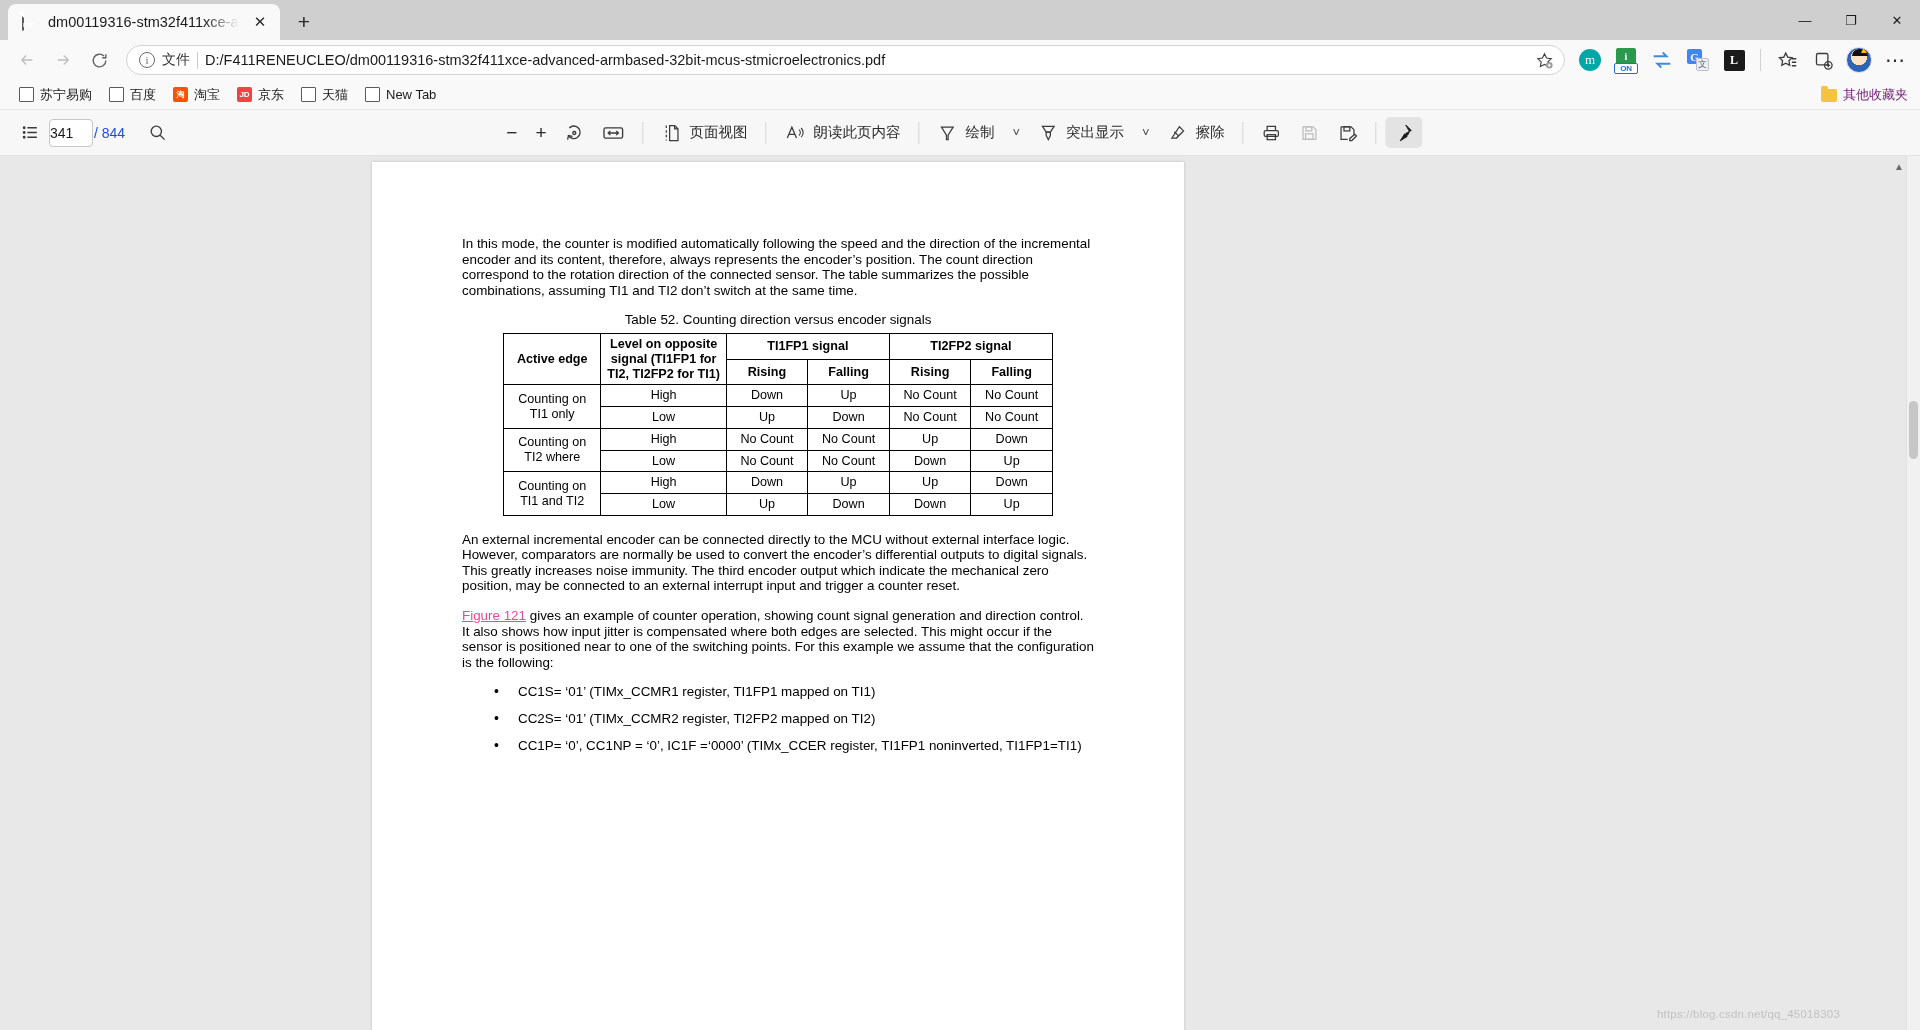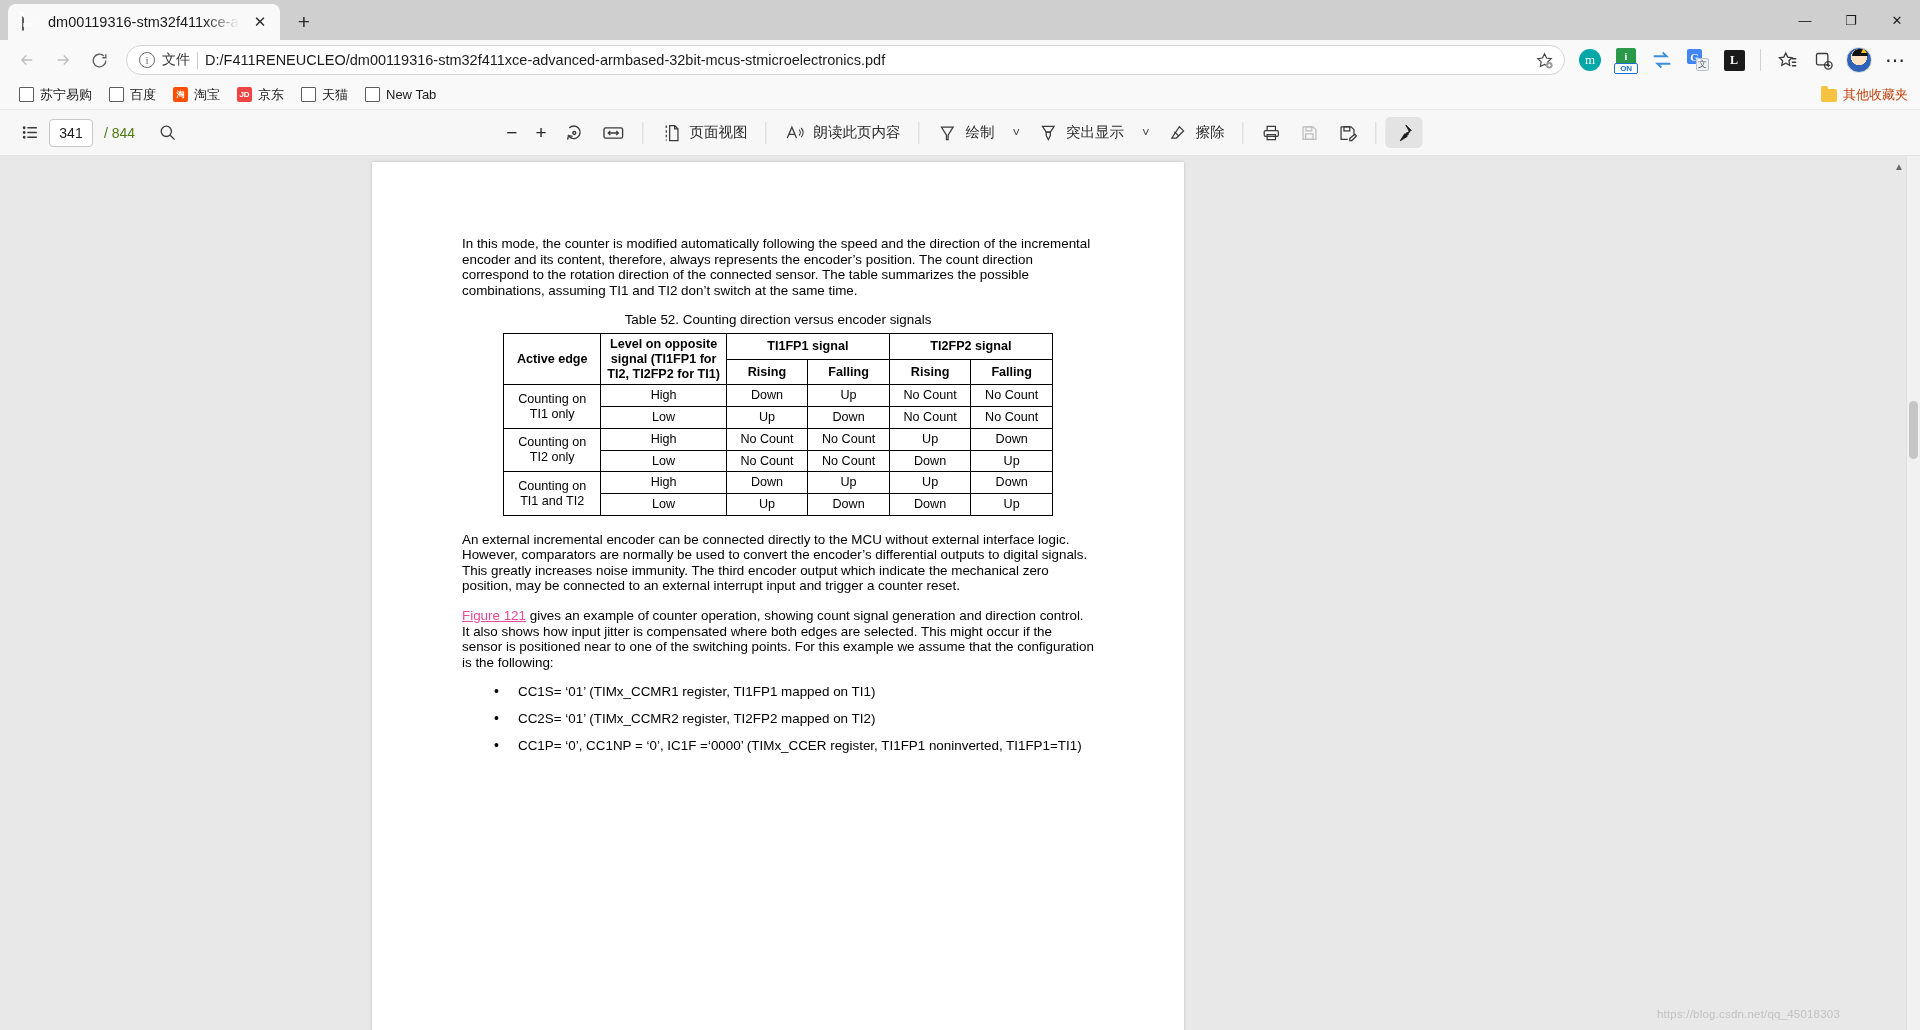--- a/index.html
+++ b/index.html
@@ -229,21 +229,21 @@
     font-size: 9px; color: #fff; border-radius: 2px;
   }
   .bm-ico.page {
     border: 1.3px solid #5c5c5c; border-radius: 1px; background: #fff;
   }
   .bm-ico.tb { background: #ff5000; font-size: 8px; font-weight: bold; }
   .bm-ico.jd { background: #ef4444; font-size: 8px; font-weight: bold; }
   .bm-right {
     position: absolute; right: 12px; top: 0; height: 30px;
     display: flex; align-items: center; gap: 6px;
-    font-size: 13px; color: #c2410c;
+    font-size: 13px; color: #701a75;
   }
   .folder-ico {
     width: 16px; height: 13px; background: #f5c242;
     border-radius: 2px 2px 2px 2px; position: relative;
   }
   .folder-ico::before {
     content: ""; position: absolute; left: 0; top: -3px;
     width: 7px; height: 4px; background: #f5c242; border-radius: 2px 2px 0 0;
   }
 
@@ -259,24 +259,24 @@
   }
   .tb-item {
     display: flex; align-items: center; gap: 8px;
     padding: 6px 9px; border-radius: 5px;
     white-space: nowrap;
   }
   .tb-item.active { background: #e3e3e3; }
   .pagebox {
     width: 44px; height: 28px;
     border: 1px solid #c8c8c8; border-radius: 4px;
-    background: #fff; text-align: center;
+    background: #fff; text-align: left;
     font-size: 14px; color: #1b1b1b; line-height: 26px;
   }
-  .pagetotal { font-size: 14px; color: #4d7c0f; margin-left: 11px; }
+  .pagetotal { font-size: 14px; color: #1d4ed8; margin-left: 1px; }
   .tb-sep { width: 1px; height: 22px; background: #d6d6d6; margin: 0 9px; }
   .tb-center {
     position: absolute; left: 50%; transform: translateX(-50%);
     display: flex; align-items: center;
   }
   .ic { display: inline-flex; align-items: center; justify-content: center; }
   .dim { color: #bdbdbd; }
 
   
   .viewer {
@@ -648,21 +648,21 @@
         </tr>
         <tr>
           <td>Low</td>
           <td>Up</td>
           <td>Down</td>
           <td>No Count</td>
           <td>No Count</td>
         </tr>
 
         <tr>
-          <td class="rowlabel" rowspan="2">Counting on TI2 only</td>
+          <td class="rowlabel" rowspan="2">Counting on TI2 where</td>
           <td>High</td>
           <td>No Count</td>
           <td>No Count</td>
           <td>Up</td>
           <td>Down</td>
         </tr>
         <tr>
           <td>Low</td>
           <td>No Count</td>
           <td>No Count</td>

